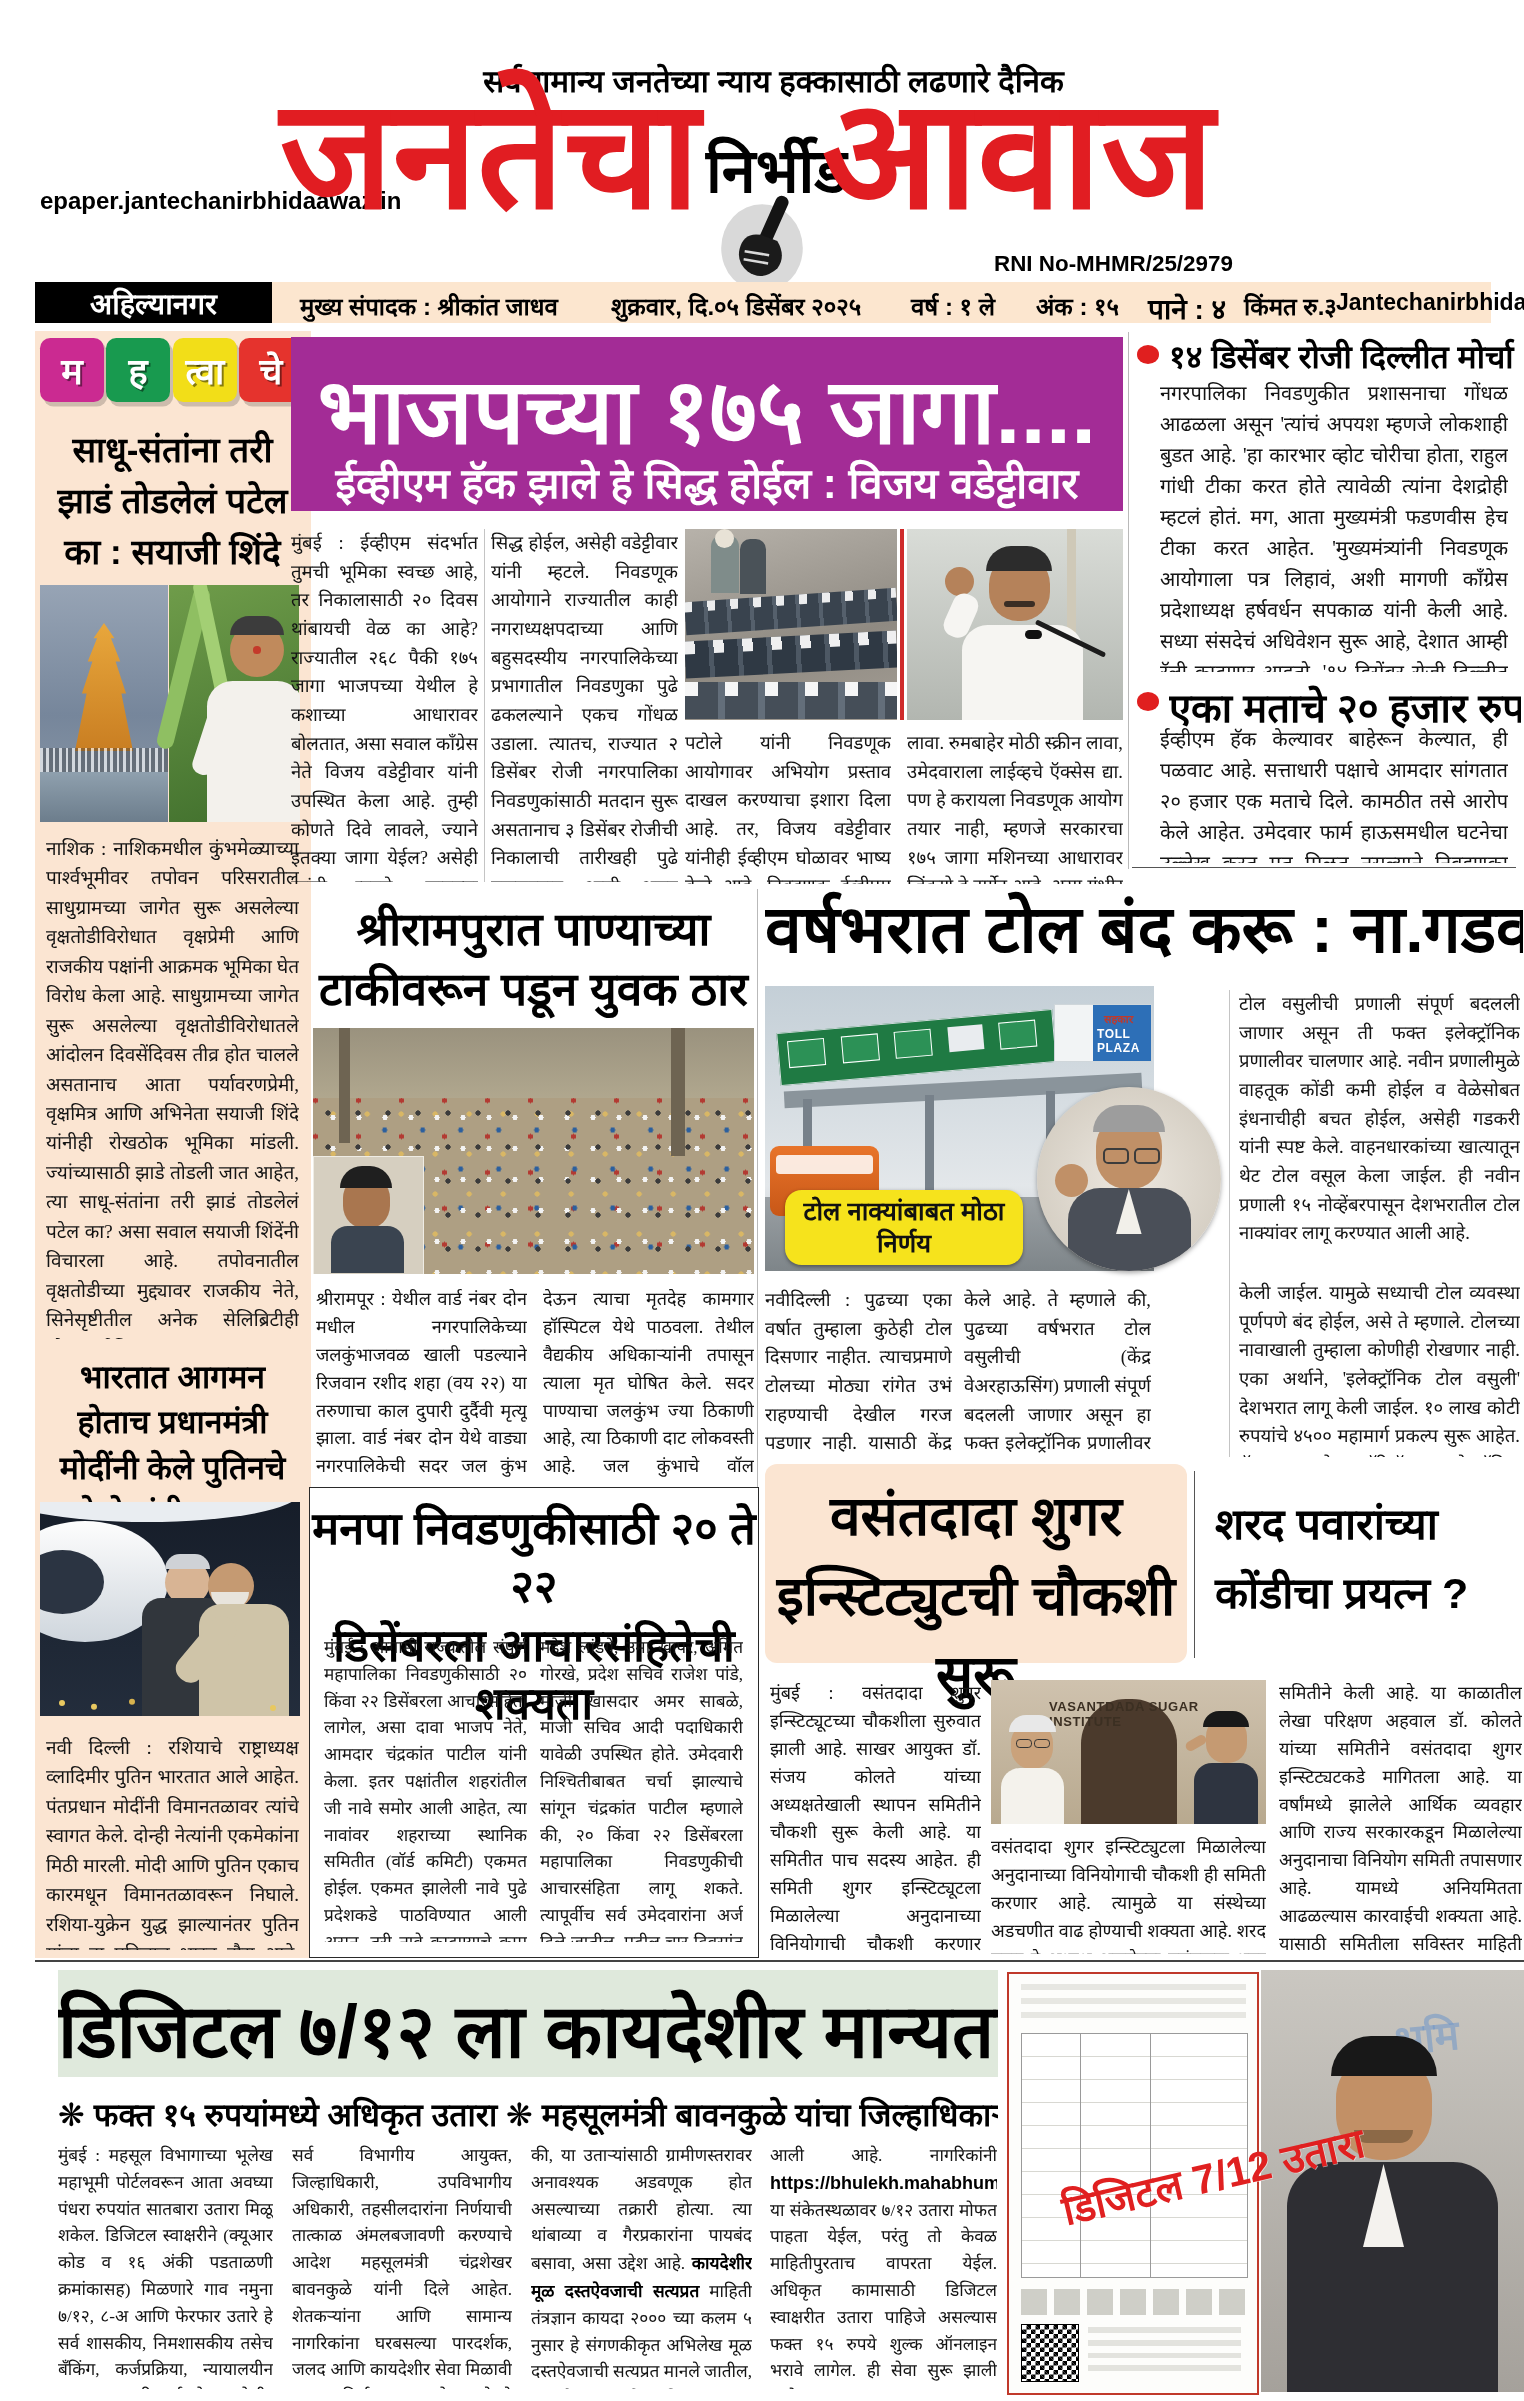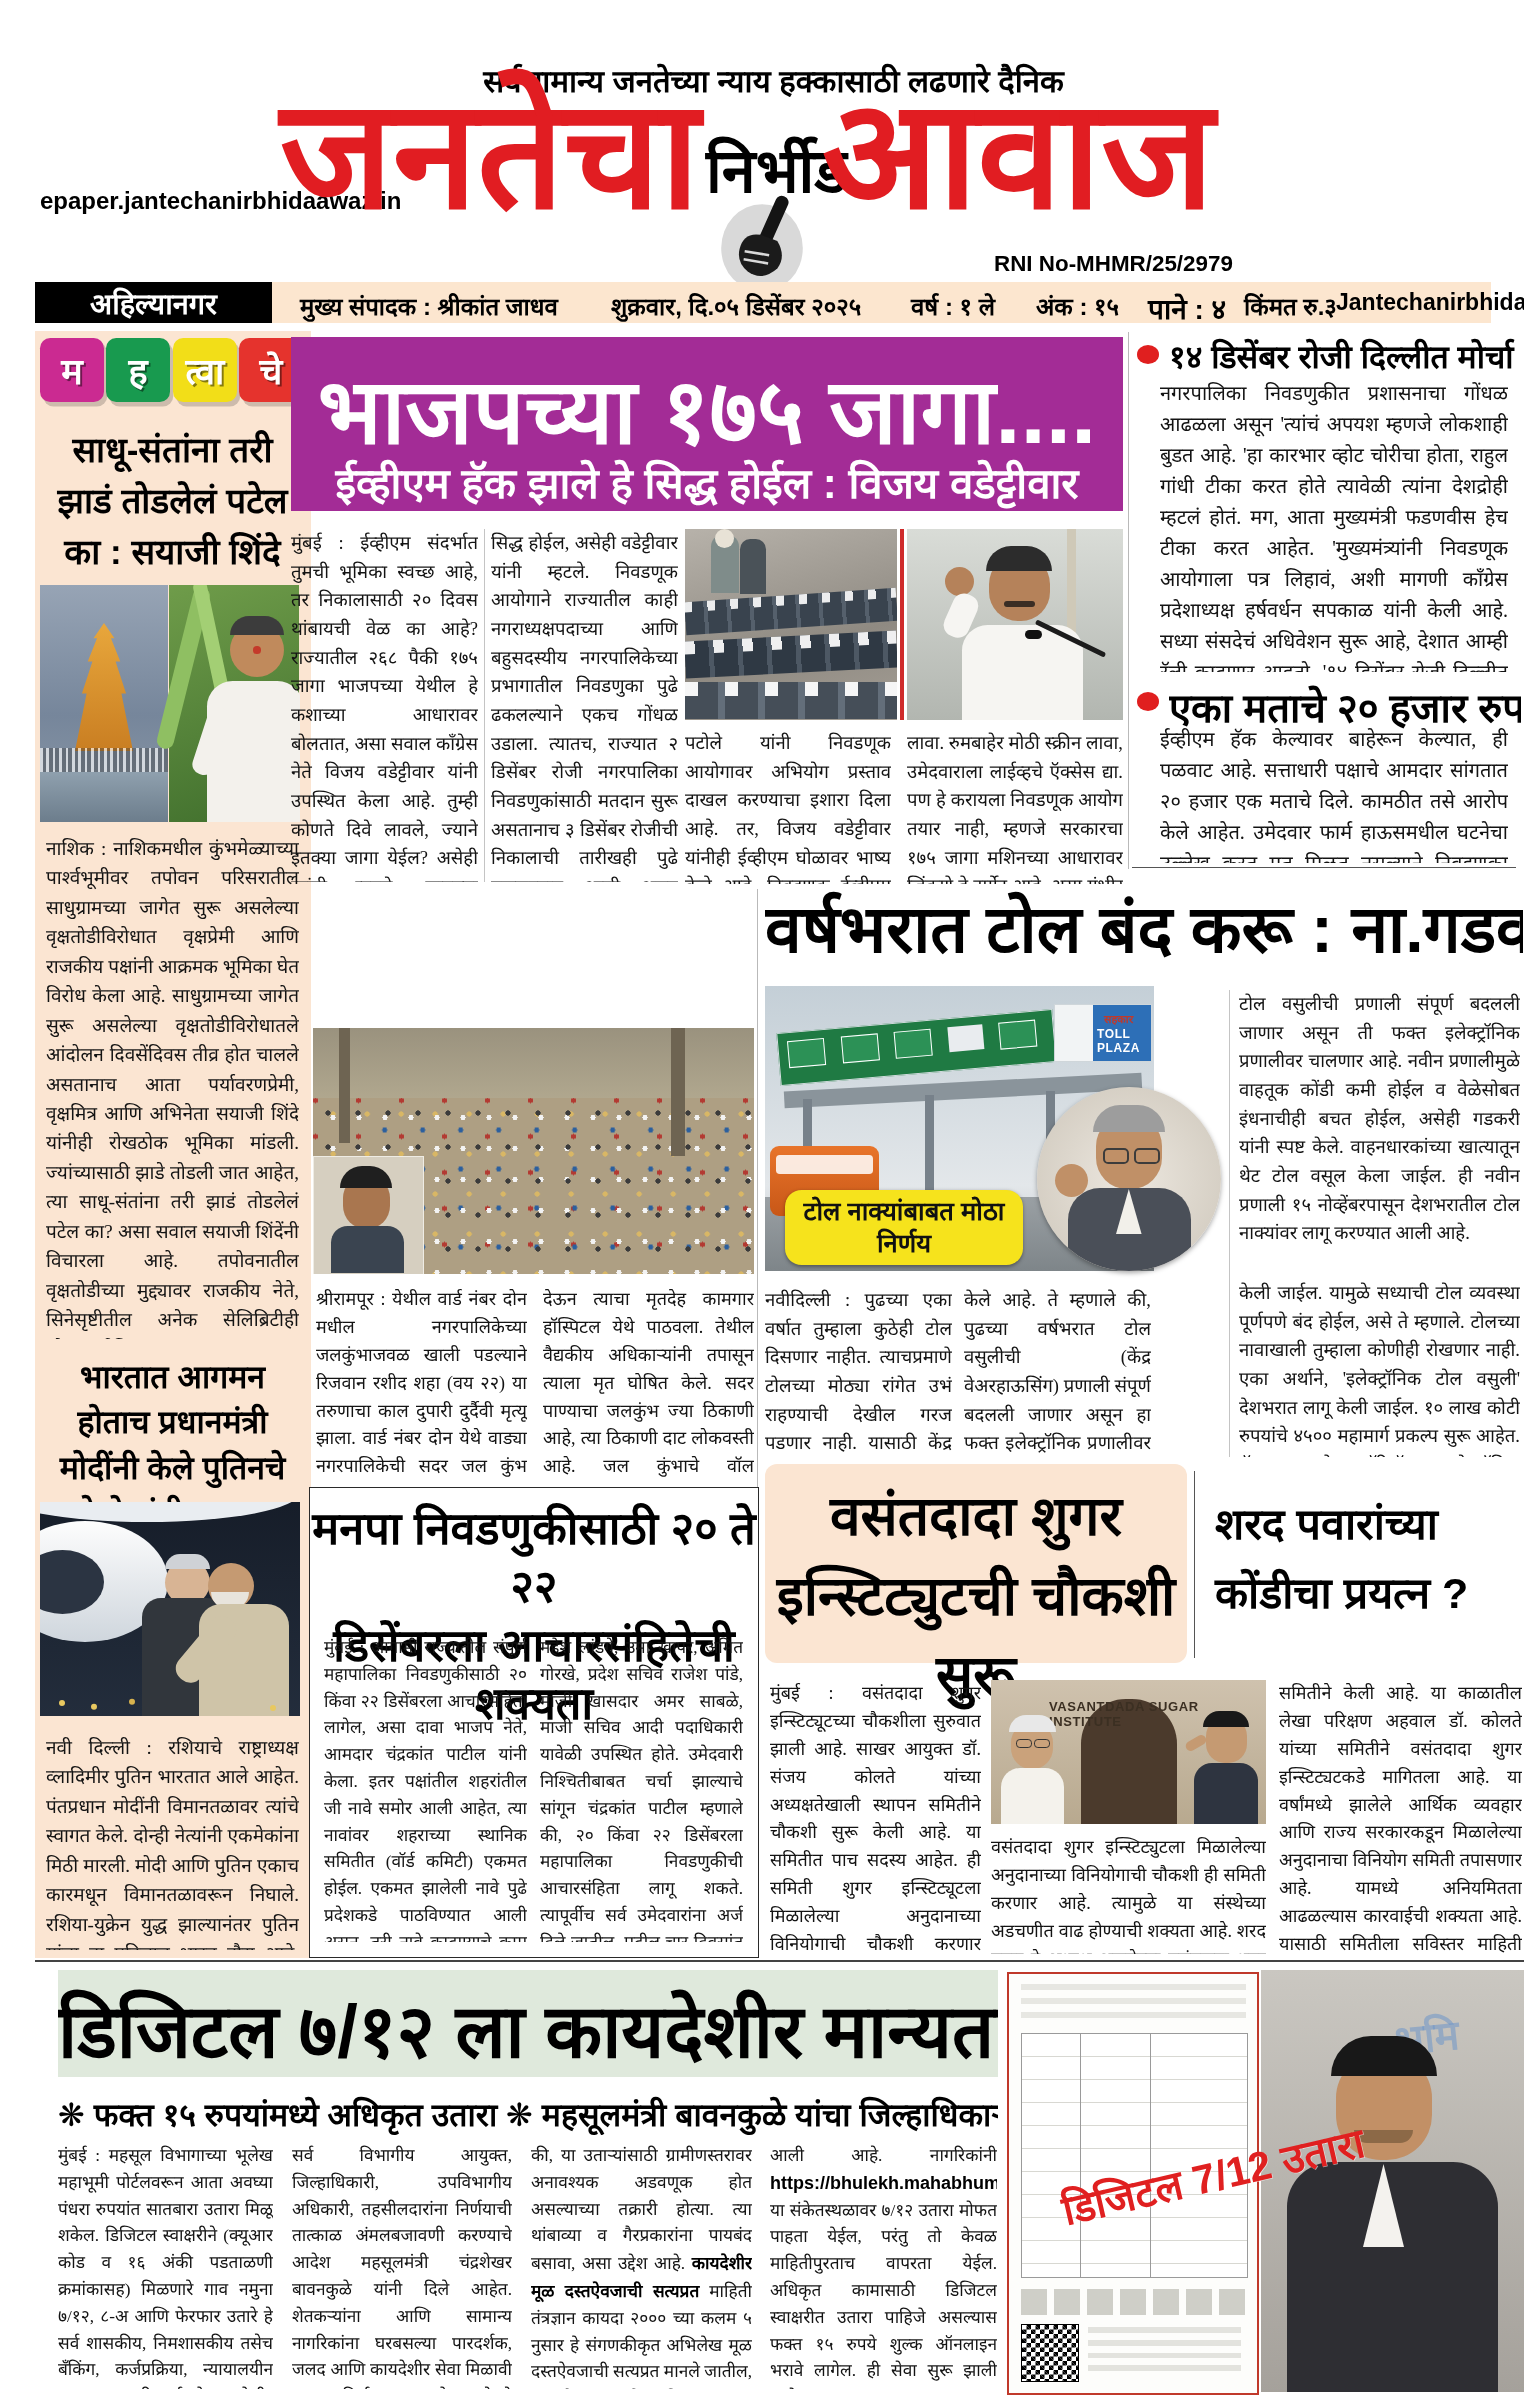--- a/index.html
+++ b/index.html
@@ -151,20 +151,21 @@
   <div class="body-col" style="left:1160px;top:378px;width:348px;height:294px;font-size:20px;">नगरपालिका निवडणुकीत प्रशासनाचा गोंधळ आढळला असून 'त्यांचं अपयश म्हणजे लोकशाही बुडत आहे. 'हा कारभार व्होट चोरीचा होता, राहुल गांधी टीका करत होते त्यावेळी त्यांना देशद्रोही म्हटलं होतं. मग, आता मुख्यमंत्री फडणवीस हेच टीका करत आहेत. 'मुख्यमंत्र्यांनी निवडणूक आयोगाला पत्र लिहावं, अशी मागणी काँग्रेस प्रदेशाध्यक्ष हर्षवर्धन सपकाळ यांनी केली आहे. सध्या संसदेचं अधिवेशन सुरू आहे, देशात आम्ही रॅली काढणार आहतो, '१४ डिसेंबर रोजी दिल्लीत रॅली काढणार आहोत. चोर मुख्यमंत्री आता दिंडोरा पिटत आहेत, सरकारला शेतकऱ्यांच्या तोंडाला केवळ पानं पुसायची आहेत. कारण, फडणवीस यांनी केंद्राकडे निधी मागितला नाही, असेही हर्षवर्धन सपकाळ यांनी म्हटलं.</div>
 
   <div class="bullet" style="left:1137px;top:692px;"></div>
   <div class="abs hl" style="left:1169px;top:679px;width:352px;font-size:40px;white-space:nowrap;overflow:hidden;">एका मताचे २० हजार रुपये</div>
   <div class="body-col" style="left:1160px;top:724px;width:348px;height:139px;font-size:20px;">ईव्हीएम हॅक केल्यावर बाहेरून केल्यात, ही पळवाट आहे. सत्ताधारी पक्षाचे आमदार सांगतात २० हजार एक मताचे दिले. कामठीत तसे आरोप केले आहेत. उमेदवार फार्म हाऊसमधील घटनेचा उल्लेख करत मत मिळत नसल्याने निवडणुका लांबणीवर टाकल्याचेही वडेट्टीवार यांनी म्हटलं आहे. सरकारने याबाबत बाजू मांडली नाही, त्यांना कारण घोळ करायचा आहे, असा आरोपही त्यांनी केला.</div>
 
   <div class="hrule" style="left:1132px;top:867px;width:384px;height:1.3px;background:#555;"></div>
 
   <div class="vrule" style="left:757px;top:889px;height:1066px;background:#b9b9b9;"></div>
 
+  <div class="abs hl" style="left:313px;top:900px;width:441px;text-align:center;font-size:46px;line-height:1.3;">श्रीरामपुरात पाण्याच्या टाकीवरून पडून युवक ठार</div>
 
   <div class="ph dot-crowd" style="left:313px;top:1028px;width:441px;height:246px;background-color:#ae9f83;">
     <div class="abs" style="left:0;top:0;width:441px;height:70px;background:linear-gradient(#9a927e,#b0a78e);"></div>
     <div class="abs" style="left:25.6px;top:0;width:11.5px;height:115px;background:#6e6452;"></div>
     <div class="abs" style="left:358px;top:0;width:14px;height:128px;background:#6e6452;"></div>
     <div class="abs" style="left:0;top:128px;width:109px;height:118px;background:#d6cfc0;border:1.9px solid #efece4;">
       <div class="abs" style="left:29px;top:18px;width:47px;height:54px;border-radius:23px;background:#a9764f;"></div>
       <div class="abs" style="left:26px;top:9px;width:52px;height:22px;border-radius:25.6px 25.6px 0 0;background:#1f1f1f;"></div>
       <div class="abs" style="left:16.6px;top:69px;width:73px;height:47px;border-radius:16.6px 16.6px 0 0;background:#3a4450;"></div>
     </div>

